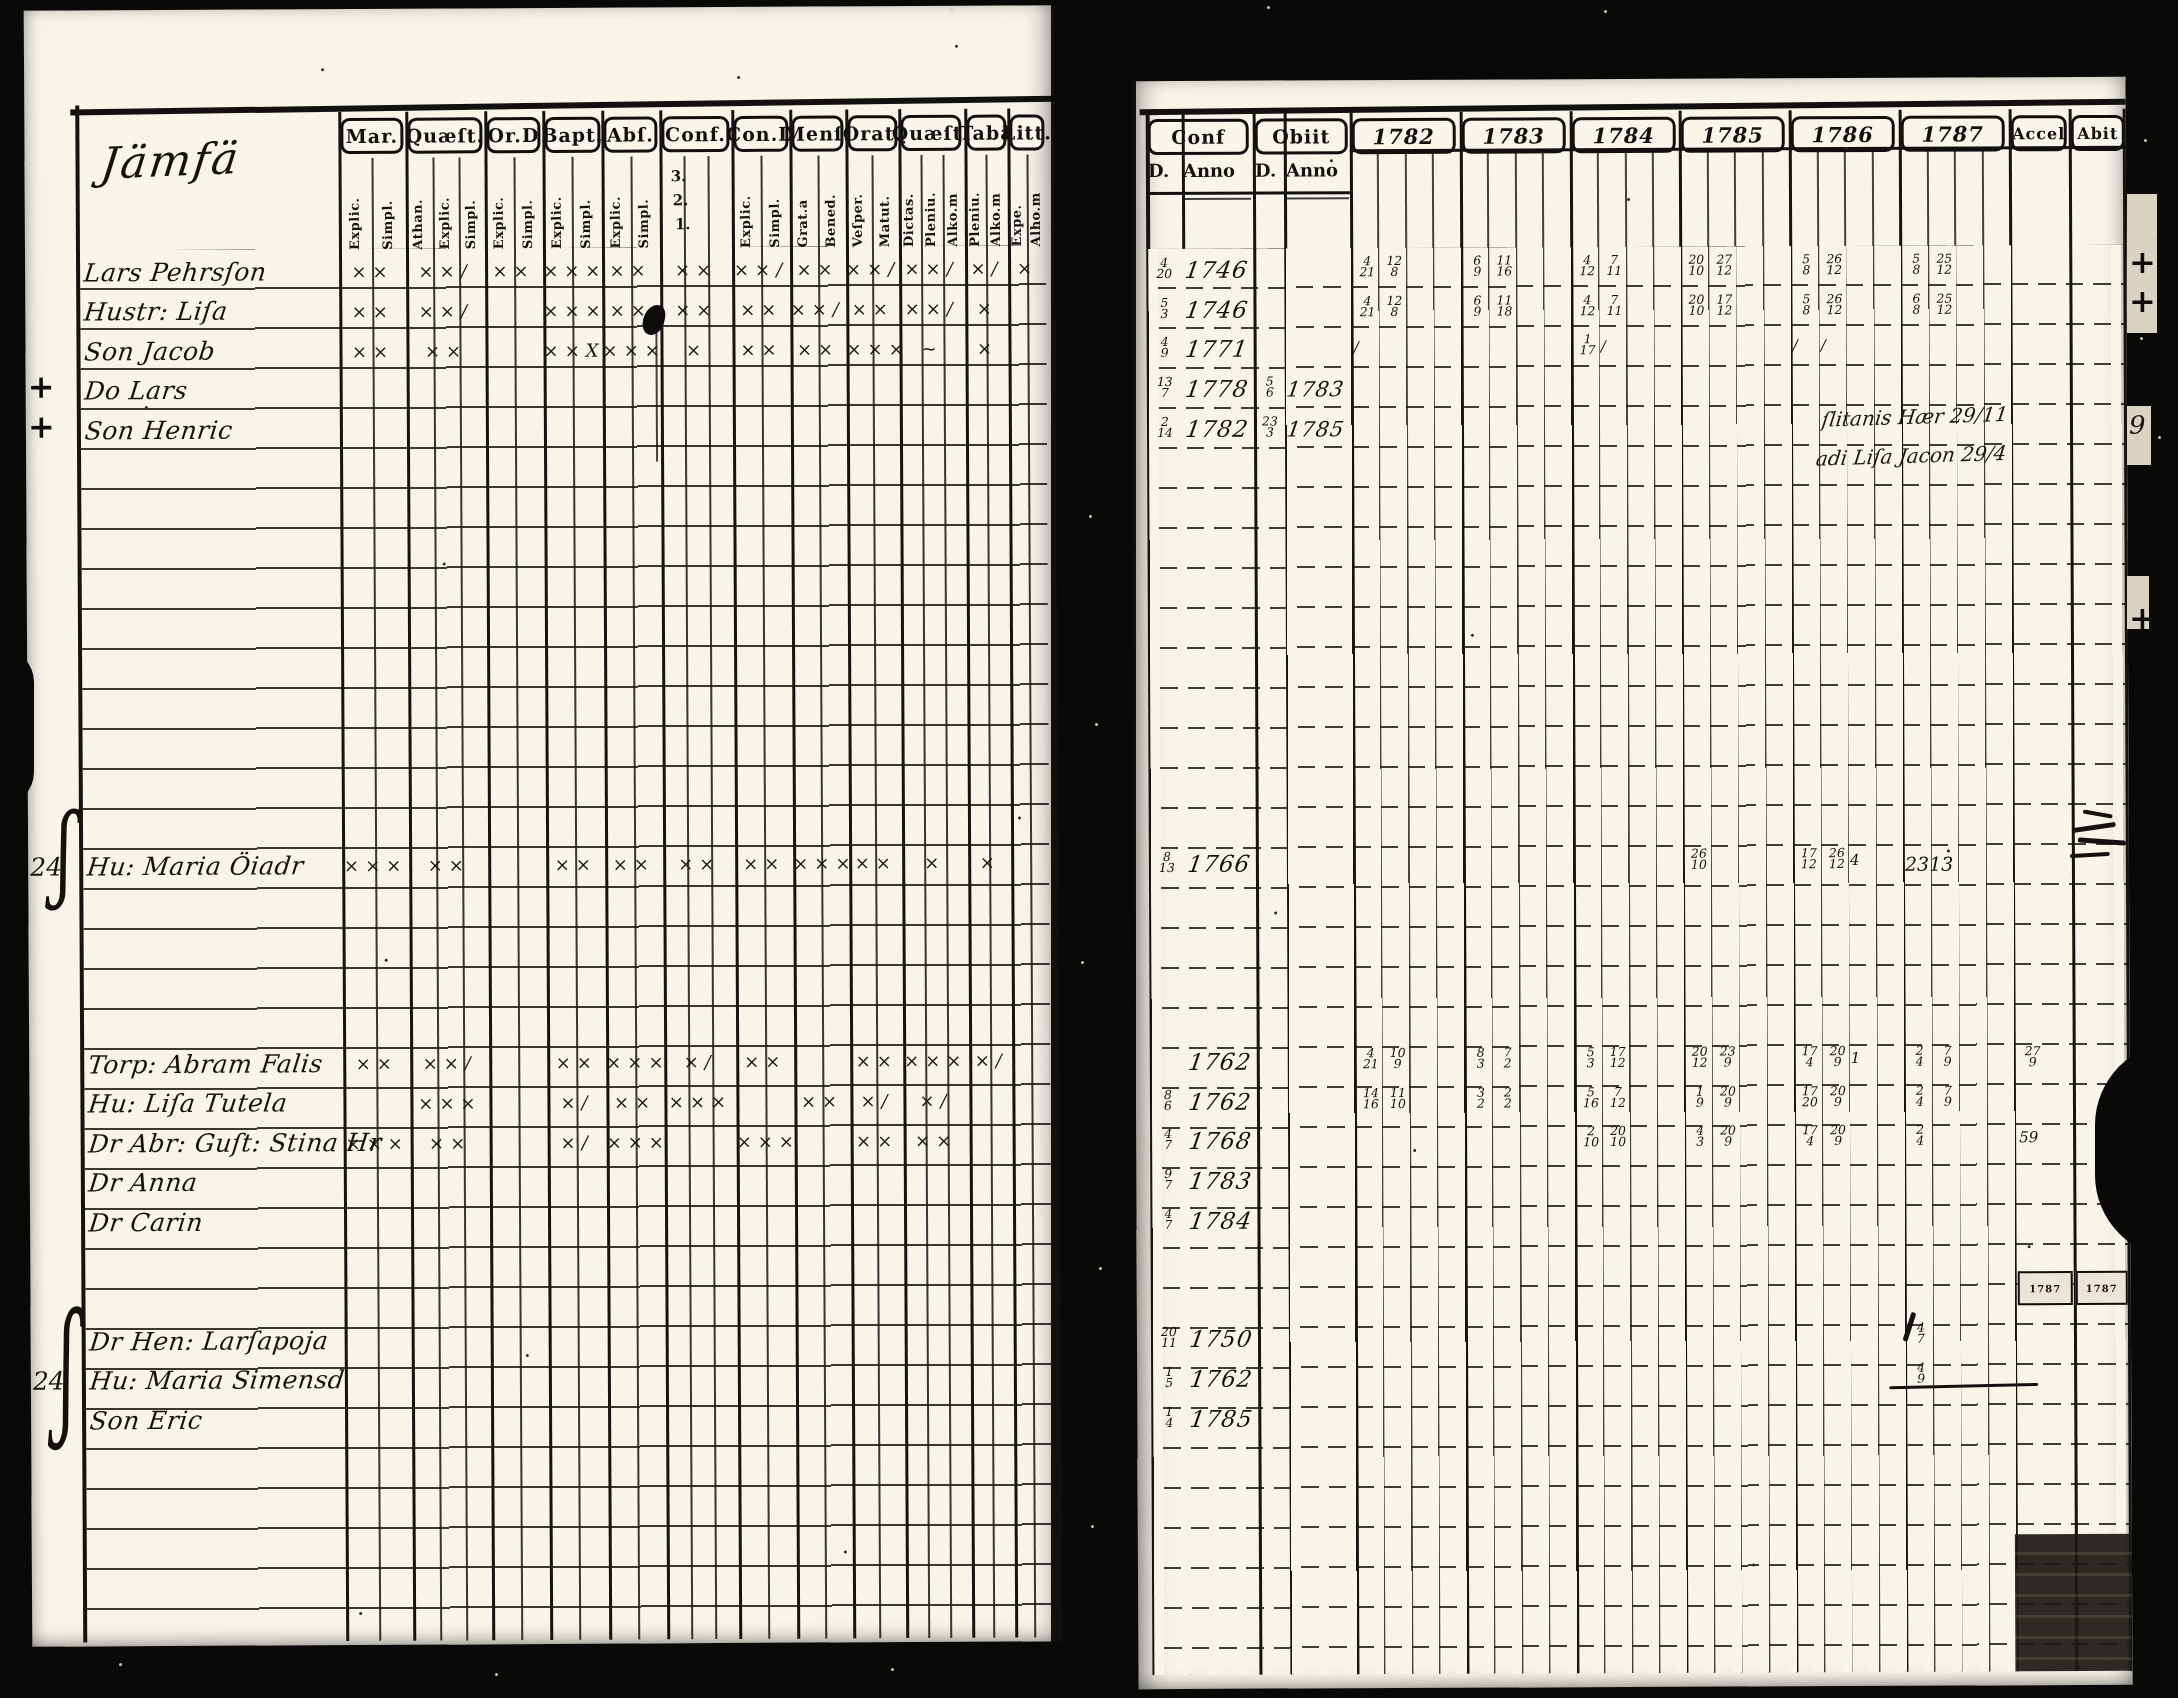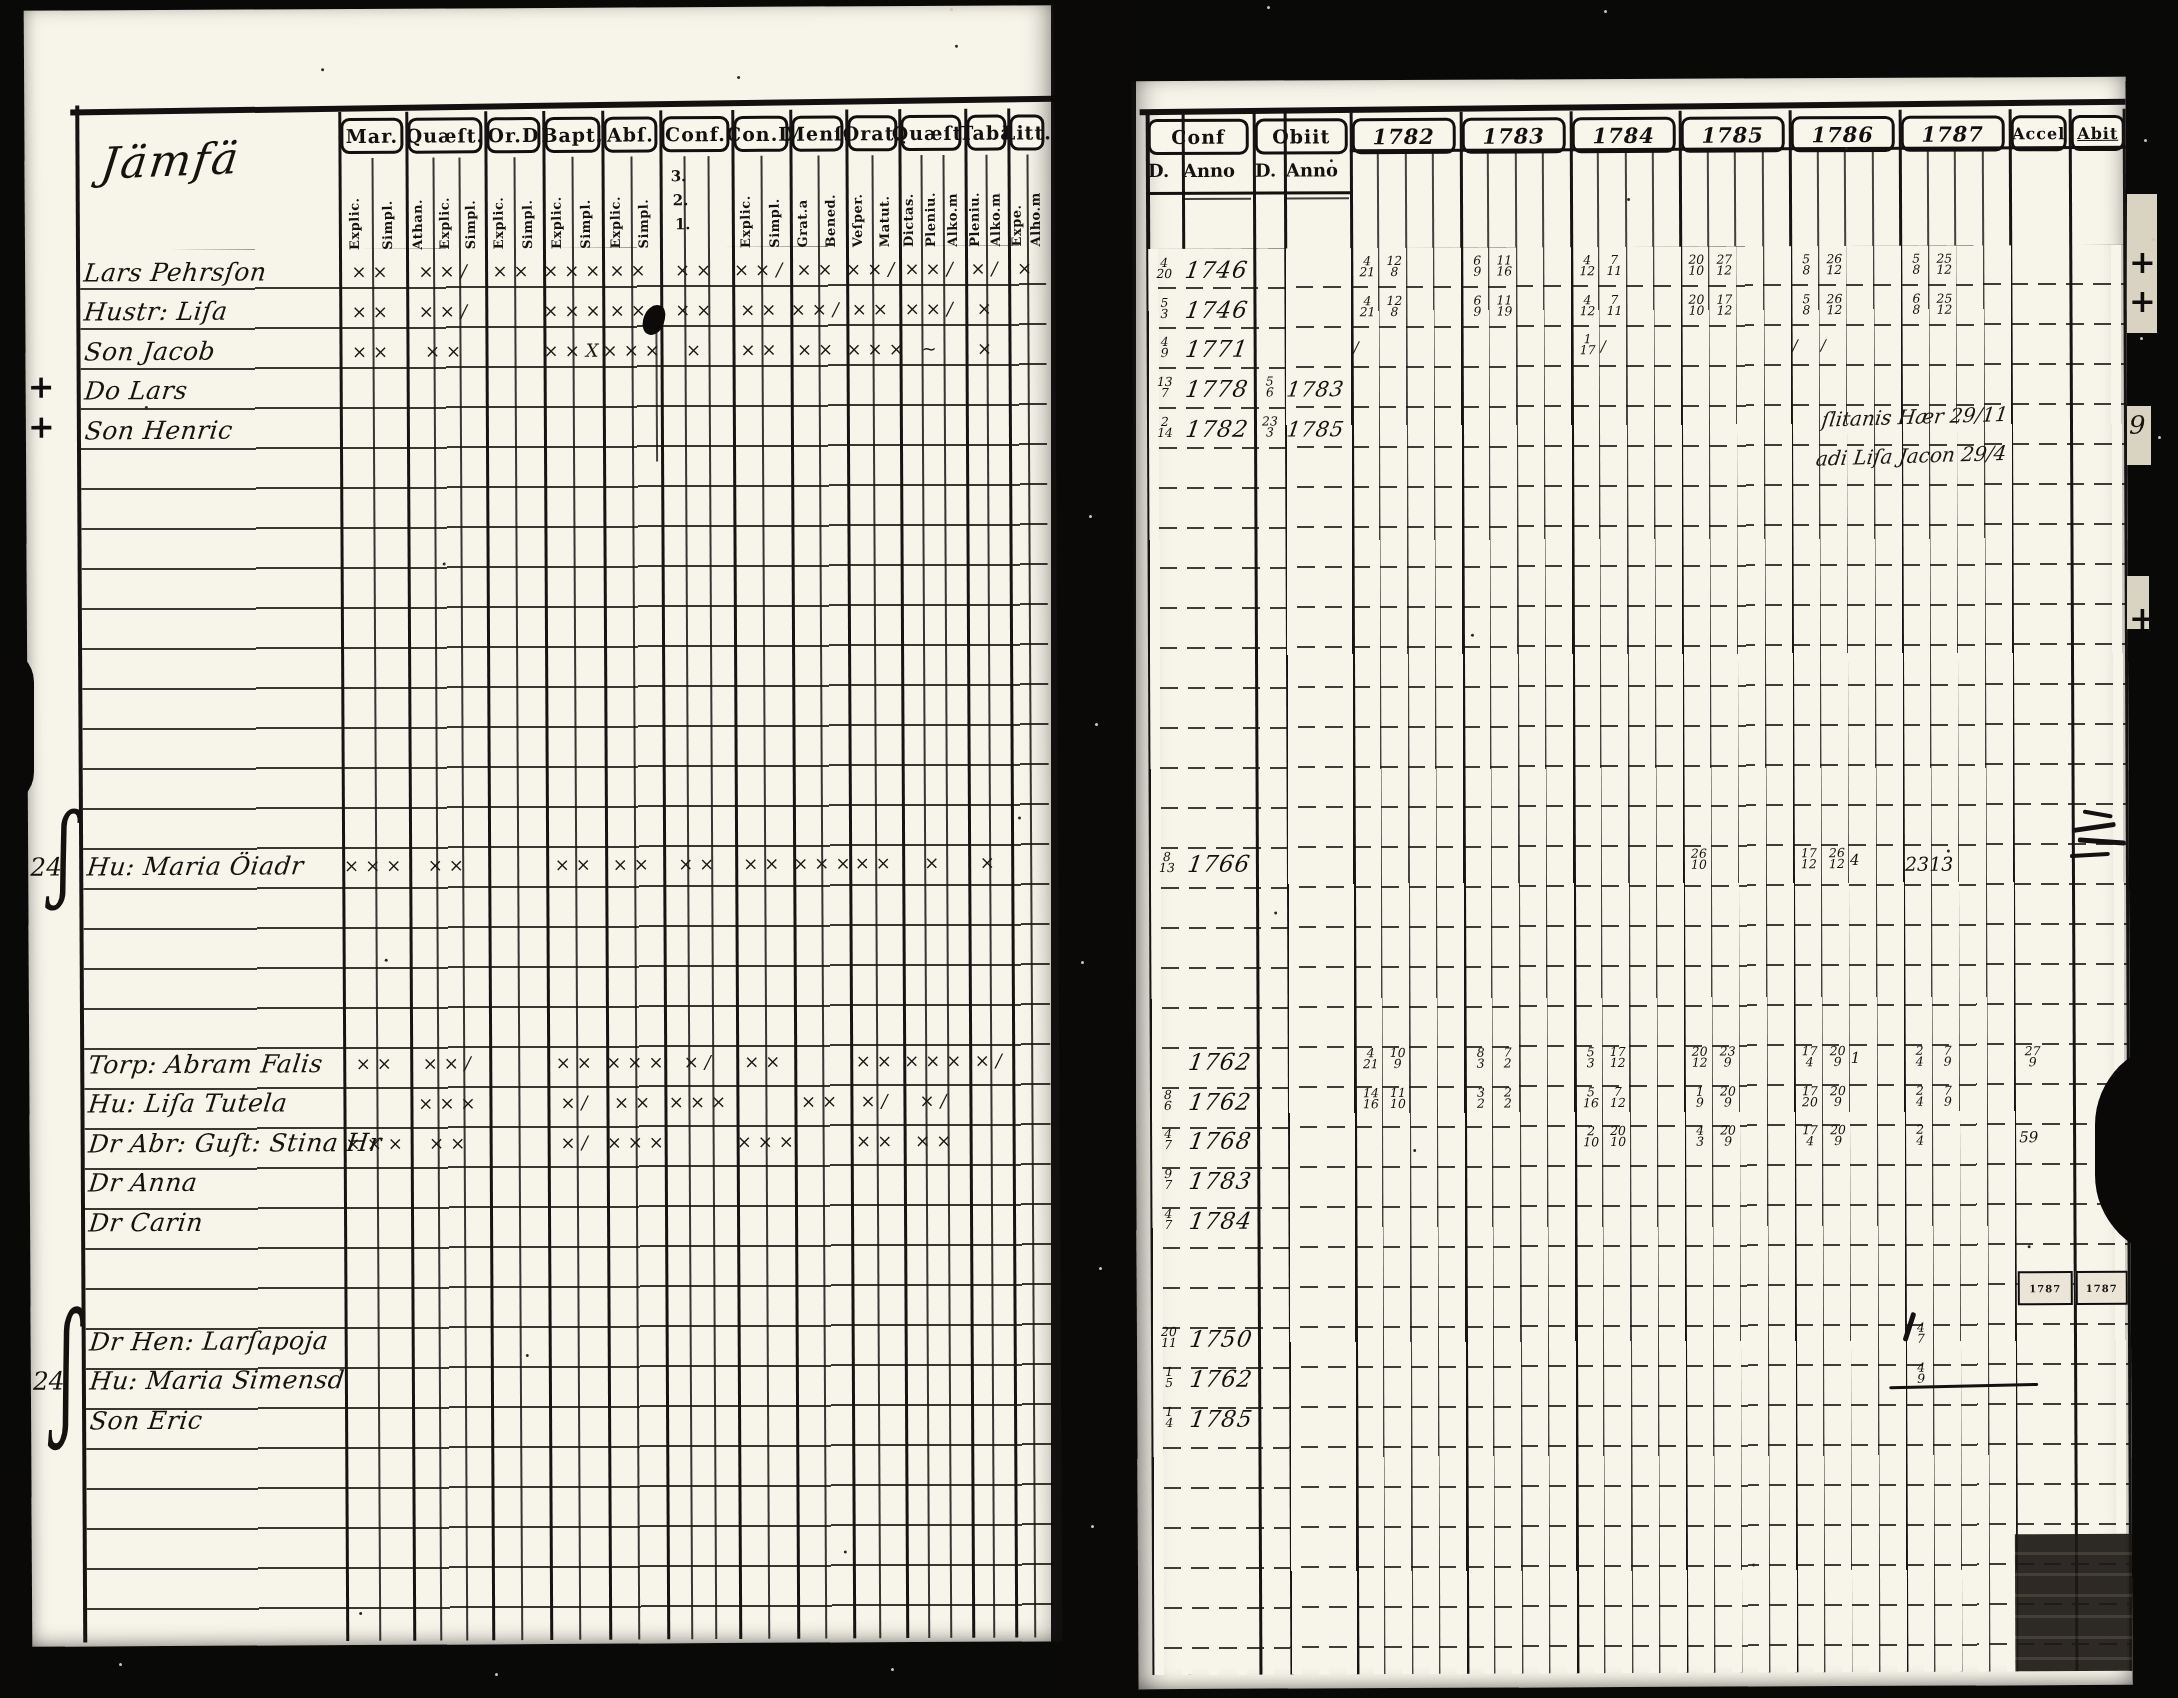--- a/index.html
+++ b/index.html
@@ -231,21 +231,21 @@
   <div id="rhdr">
       <div class="hdr" style="left: 16px; top: 38px; width: 95px; height: 30px;">Conf</div>
       <div class="hdr" style="left: 123px; top: 38px; width: 87px; height: 30px;">Obiit</div>
       <div class="hdr" style="left: 220px; top: 38px; width: 98px; height: 30px; font-size: 21px; font-style: italic;">1782</div>
       <div class="hdr" style="left: 330px; top: 38px; width: 98px; height: 30px; font-size: 21px; font-style: italic;">1783</div>
       <div class="hdr" style="left: 440px; top: 38px; width: 98px; height: 30px; font-size: 21px; font-style: italic;">1784</div>
       <div class="hdr" style="left: 549px; top: 38px; width: 98px; height: 30px; font-size: 21px; font-style: italic;">1785</div>
       <div class="hdr" style="left: 659px; top: 38px; width: 98px; height: 30px; font-size: 21px; font-style: italic;">1786</div>
       <div class="hdr" style="left: 769px; top: 38px; width: 98px; height: 30px; font-size: 21px; font-style: italic;">1787</div>
       <div class="hdr" style="left: 879px; top: 38px; width: 50px; height: 30px; font-size: 16px;">Accel</div>
-      <div class="hdr" style="left: 939px; top: 38px; width: 48px; height: 30px; font-size: 16px; text-decoration: underline;">Abit</div>
+      <div class="hdr" style="left: 939px; top: 38px; width: 48px; height: 30px; font-size: 16px;">Abit</div>
       <div class="plain" style="left: 16px; top: 79px; font-size: 18px; font-weight: 700; font-style: normal;">D.</div>
       <div class="plain" style="left: 51px; top: 79px; font-size: 18px; font-weight: 700; font-style: normal;">Anno</div>
       <div class="plain" style="left: 123px; top: 79px; font-size: 18px; font-weight: 700; font-style: normal;">D.</div>
       <div class="plain" style="left: 154px; top: 79px; font-size: 18px; font-weight: 700; font-style: normal;">Anno</div>
     </div>
   <div id="rgrid">
       <div class="hl" style="left: 8px; top: 28px; width: 990px; height: 6px; transform: rotate(-0.35deg); transform-origin: left center;"></div>
       <div class="vl" style="left: 14px; top: 32px; width: 4px; height: 1562px;"></div>
       <div class="vl" style="left: 50px; top: 32px; width: 3px; height: 1562px;"></div>
       <div class="vl" style="left: 121px; top: 32px; width: 3px; height: 1562px;"></div>
@@ -349,21 +349,21 @@
       <div class="fr" style="left: 248px; top: 215px;">
         <span>12</span>
         <span>8</span>
       </div>
       <div class="fr" style="left: 331px; top: 215px;">
         <span>6</span>
         <span>9</span>
       </div>
       <div class="fr" style="left: 358px; top: 215px;">
         <span>11</span>
-        <span>19</span>
+        <span>18</span>
       </div>
       <div class="fr" style="left: 441px; top: 215px;">
         <span>4</span>
         <span>12</span>
       </div>
       <div class="fr" style="left: 468px; top: 215px;">
         <span>7</span>
         <span>11</span>
       </div>
       <div class="fr" style="left: 550px; top: 215px;">

